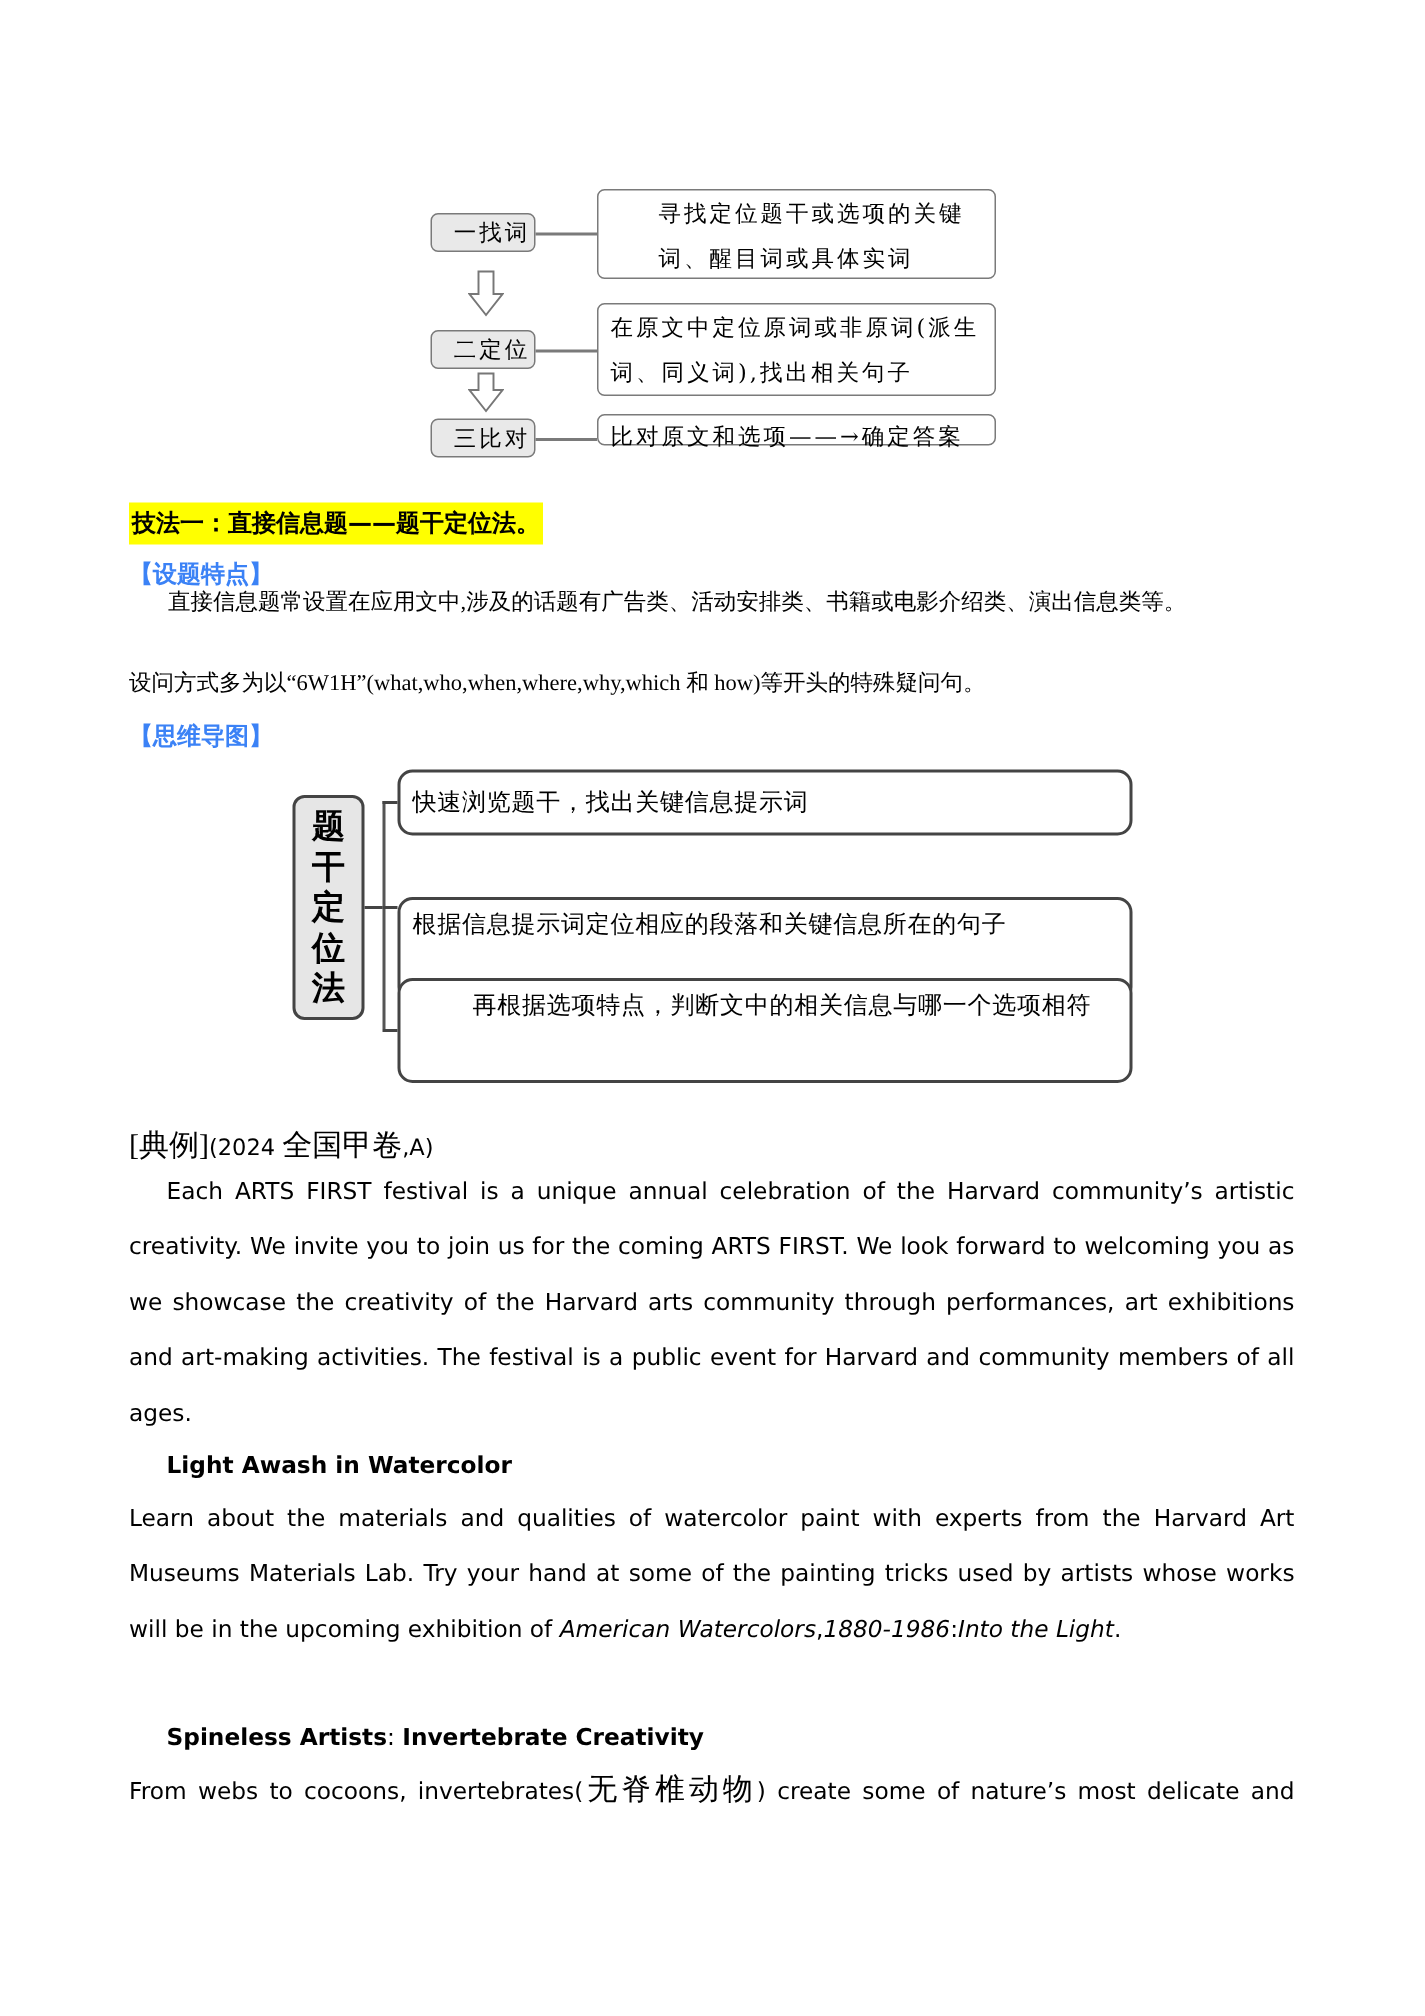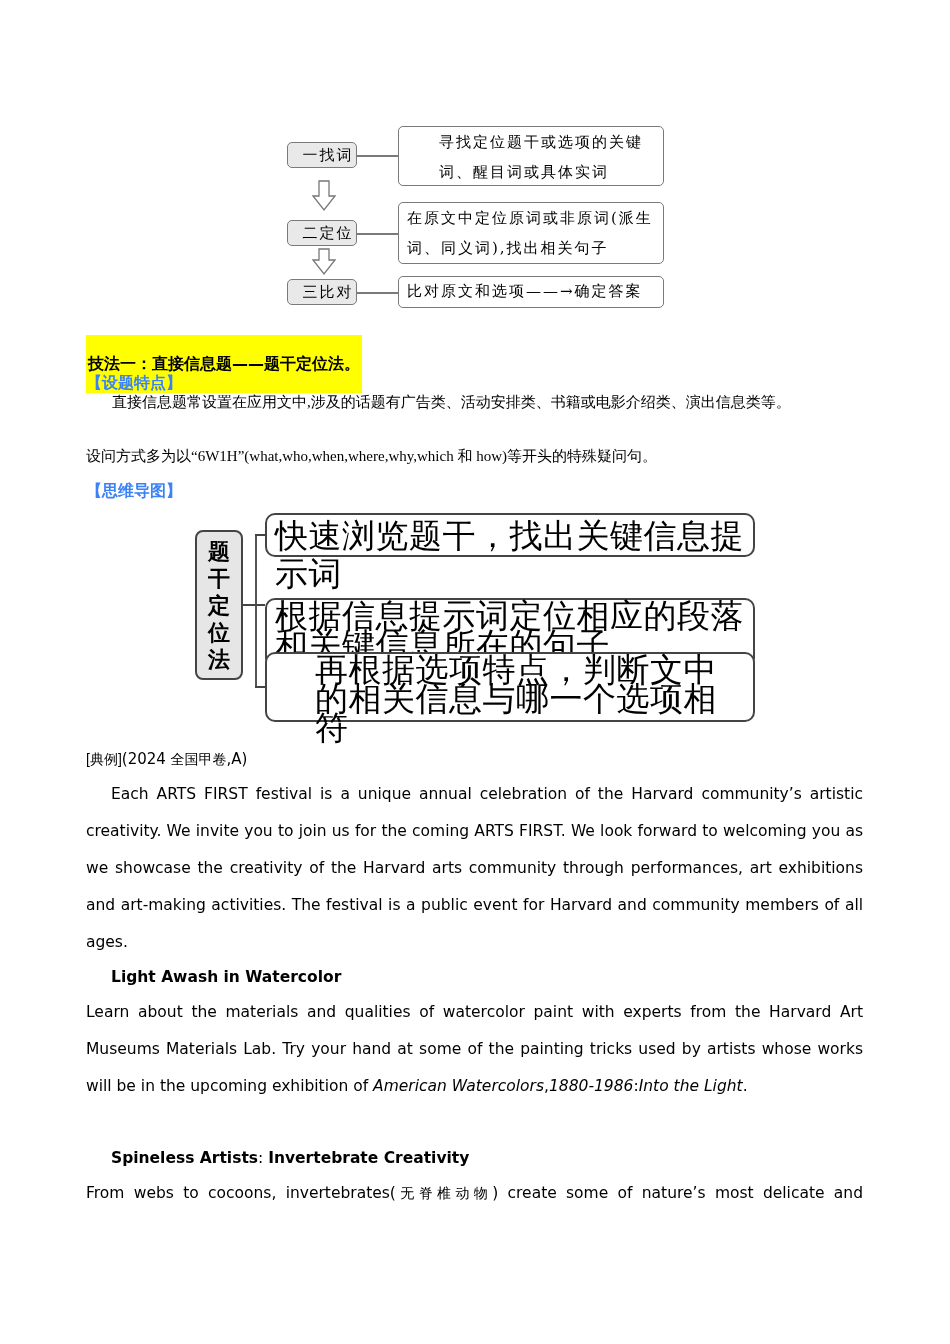--- a/index.html
+++ b/index.html
@@ -19,53 +19,53 @@
     font-family: "DejaVu Serif", serif; font-size: 15px; letter-spacing: 2px; line-height: 30px;
     padding: 0 8px; box-sizing: border-box;
   }
   .hline { position: absolute; height: 1.5px; background: #7a7a7a; }
   .vline { position: absolute; width: 1.5px; background: #555; }
 
   
   .hl-title {
     position: absolute; left: 86px; top: 335px;
     background: #ffff00; font-family: "DejaVu Sans", sans-serif; font-weight: bold;
-    font-size: 16px; padding: 18px 2px; line-height: 22px;
+    font-size: 16px; padding: 3px 2px; line-height: 22px;
   }
   .blue-head {
     position: absolute; left: 86px; font-family: "DejaVu Sans", sans-serif;
     font-weight: bold; font-size: 16px; color: #3b82f6;
   }
   .serif-p {
     position: absolute; left: 86px; width: 800px;
     font-family: "Liberation Serif", serif; font-size: 15px; line-height: 22px;
   }
 
   
   .mm-root {
     position: absolute; left: 195px; top: 530px; width: 48px; height: 150px;
     background: #e6e6e6; border: 2px solid #444; border-radius: 8px; box-sizing: border-box;
     font-family: "DejaVu Sans", sans-serif; font-weight: bold; font-size: 22px;
     display: flex; flex-direction: column; align-items: center; justify-content: center; line-height: 27px;
   }
   .mm-box {
     position: absolute; left: 265px; width: 490px; background: #fff;
     border: 2px solid #444; border-radius: 10px; box-sizing: border-box;
-    font-family: Liberation Serif, serif; font-size: 33px; line-height: 29px;
+    font-family: Liberation Sans, sans-serif; font-size: 16px; line-height: 29px;
     padding: 2px 8px; letter-spacing: 0.5px;
   }
 
   
   .en {
     position: absolute; left: 86px; width: 777px;
     font-family: "DejaVu Sans", sans-serif; font-size: 15.5px; line-height: 37px;
     text-align: justify; text-align-last: left;
   }
   .en-head { position: absolute; left: 111px; font-family: "DejaVu Sans", sans-serif; font-weight: bold; font-size: 15.5px; }
-  .cjk-small { font-family: Liberation Sans, sans-serif; font-size: 14px; margin-top: 38px; }
+  .cjk-small { font-family: Liberation Serif, serif; font-size: 20px; margin-top: 38px; }
 </style>
 </head>
 <body>
 
 <div>
   <div class="step-box" style="top:142px;">一找词</div>
   <div class="hline" style="left:357px; top:155px; width:41px;"></div>
   <div class="desc-box" style="top:126px; height:60px;padding-left:40px;">寻找定位题干或选项的关键词、醒目词或具体实词</div>
 
   <svg class="abs" style="left:312px; top:180px;" width="24" height="32">
@@ -75,21 +75,21 @@
   <div class="step-box" style="top:220px;">二定位</div>
   <div class="hline" style="left:357px; top:233px; width:41px;"></div>
   <div class="desc-box" style="top:202px; height:62px;">在原文中定位原词或非原词(派生词、同义词),找出相关句子</div>
 
   <svg class="abs" style="left:312px; top:248px;" width="24" height="28">
     <path d="M7 1 H17 V12 H23 L12 26 L1 12 H7 Z" fill="#fff" stroke="#777" stroke-width="1.3"></path>
   </svg>
 
   <div class="step-box" style="top:279px;">三比对</div>
   <div class="hline" style="left:357px; top:292px; width:41px;"></div>
-  <div class="desc-box" style="top:276px; height:32px; line-height:29px;">比对原文和选项——→确定答案</div>
+  <div class="desc-box" style="top:276px; height:21px; line-height:29px;">比对原文和选项——→确定答案</div>
 </div>
 
 <div class="hl-title">技法一：直接信息题——题干定位法。</div>
 
 <div class="blue-head" style="top:373px;">【设题特点】</div>
 <div class="serif-p" style="top:391px; text-indent:26px;">直接信息题常设置在应用文中,涉及的话题有广告类、活动安排类、书籍或电影介绍类、演出信息类等。</div>
 <div class="serif-p" style="top:445px;">设问方式多为以“6W1H”(what,who,when,where,why,which 和 how)等开头的特殊疑问句。</div>
 
 <div class="blue-head" style="top:481px;">【思维导图】</div>
 <div>

